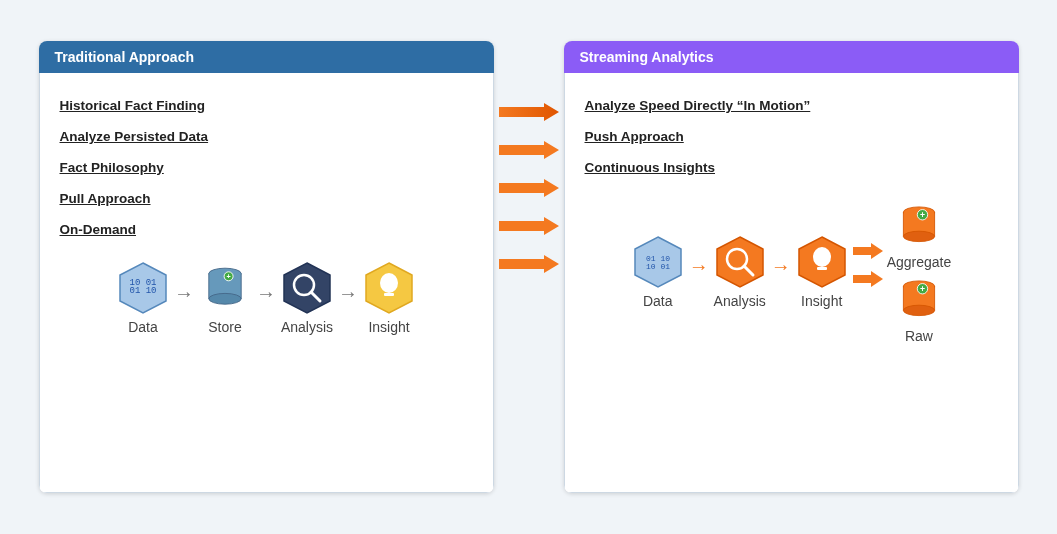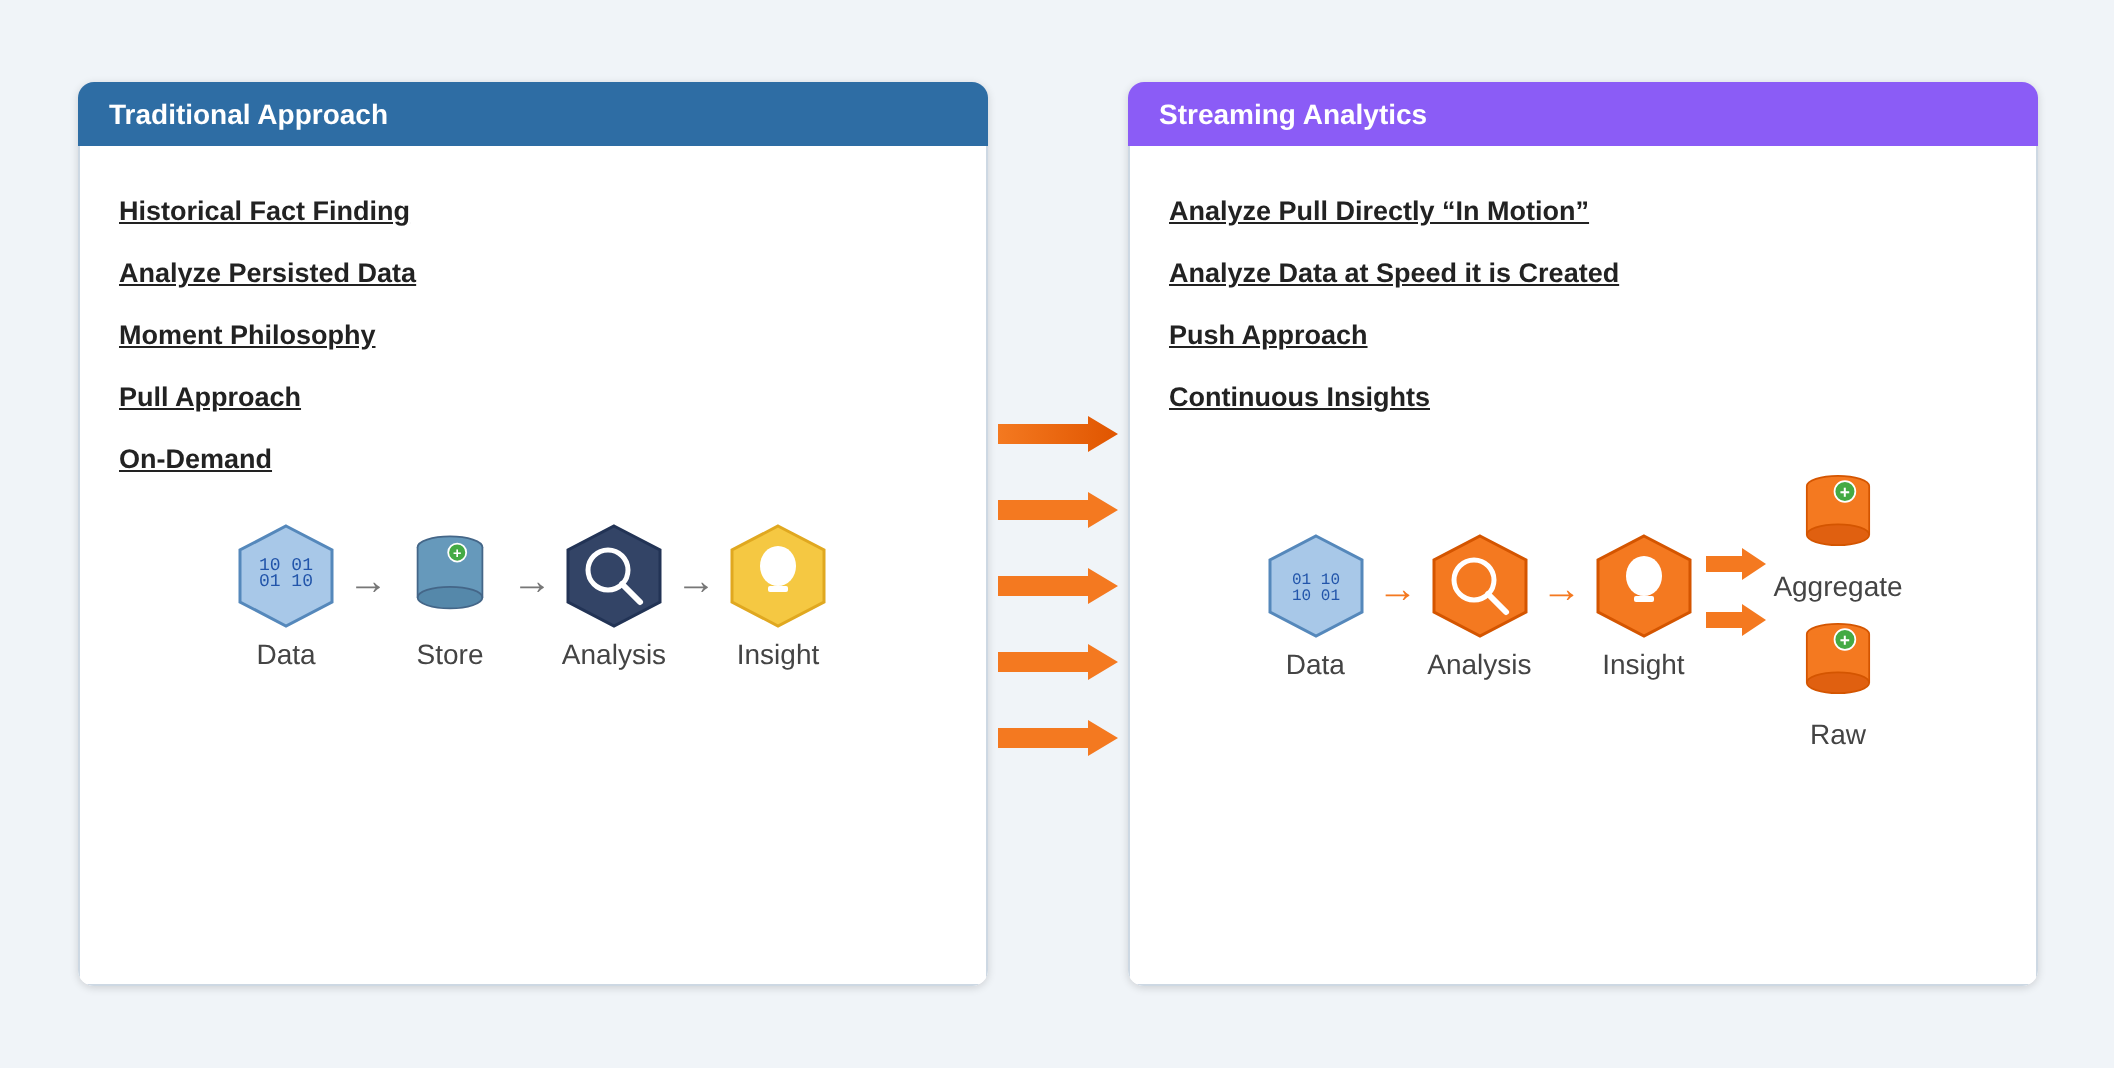--- a/index.html
+++ b/index.html
@@ -104,21 +104,21 @@
     .split-item {
       display: flex;
       flex-direction: column;
       align-items: center;
       gap: 2px;
     }
 
     
     .layout {
       display: flex;
-      align-items: center;
+      align-items: flex-start;
       gap: 0;
       width: 100%;
     }
     .panel-wrapper {
       flex: 1;
     }
 
     .arrows-wrapper {
       display: flex;
       flex-direction: column;
@@ -146,21 +146,21 @@
 <div class="main-container">
   <div class="layout">
 
     <div class="panel-wrapper">
       <div class="panel">
         <div class="panel-header blue">Traditional Approach</div>
         <div class="panel-body">
           <div class="comparison-items">
             <div class="comparison-item">Historical Fact Finding</div>
             <div class="comparison-item">Analyze Persisted Data</div>
-            <div class="comparison-item">Moment Philosophy</div>
+            <div class="comparison-item">Fact Philosophy</div>
             <div class="comparison-item">Pull Approach</div>
             <div class="comparison-item">On-Demand</div>
           </div>
 
           <div class="flow-diagram">
 
             <div class="flow-item">
               <svg class="hex-icon" viewBox="0 0 54 54">
                 <polygon points="27,2 50,14 50,40 27,52 4,40 4,14" fill="#a8c8e8" stroke="#5588bb" stroke-width="1.5"></polygon>
                 <text x="27" y="32" text-anchor="middle" font-size="9" fill="#2255aa" font-family="Courier,monospace">01 10</text>
@@ -242,22 +242,21 @@
           <polygon points="0,6 45,6 45,2 60,11 45,20 45,16 0,16" fill="#f47920"></polygon>
         </svg>
       </div>
     </div>
 
     <div class="panel-wrapper">
       <div class="panel">
         <div class="panel-header teal">Streaming Analytics</div>
         <div class="panel-body">
           <div class="comparison-items">
-            <div class="comparison-item">Analyze Pull Directly “In Motion”</div>
-            <div class="comparison-item">Analyze Data at Speed it is Created</div>
+            <div class="comparison-item">Analyze Speed Directly “In Motion”</div>
             <div class="comparison-item">Push Approach</div>
             <div class="comparison-item">Continuous Insights</div>
           </div>
 
           <div class="right-flow">
 
             <div class="flow-item">
               <svg class="hex-icon" viewBox="0 0 54 54">
                 <polygon points="27,2 50,14 50,40 27,52 4,40 4,14" fill="#a8c8e8" stroke="#5588bb" stroke-width="1.5"></polygon>
                 <text x="27" y="26" text-anchor="middle" font-size="8" fill="#2255aa" font-family="Courier,monospace">01 10</text>

